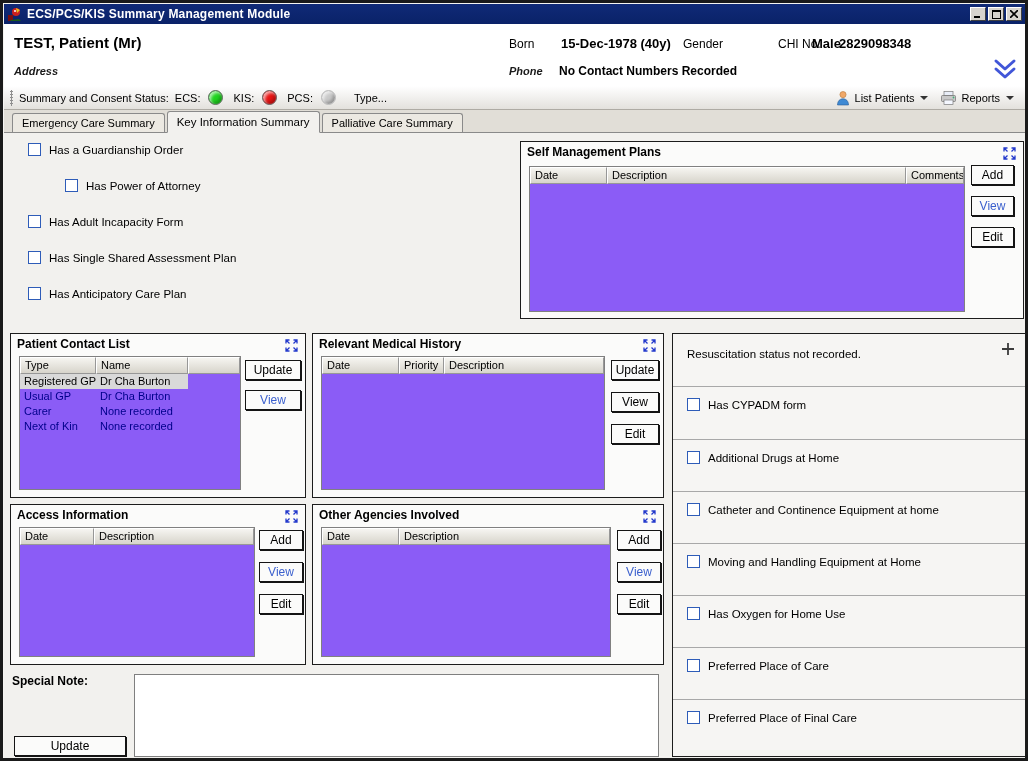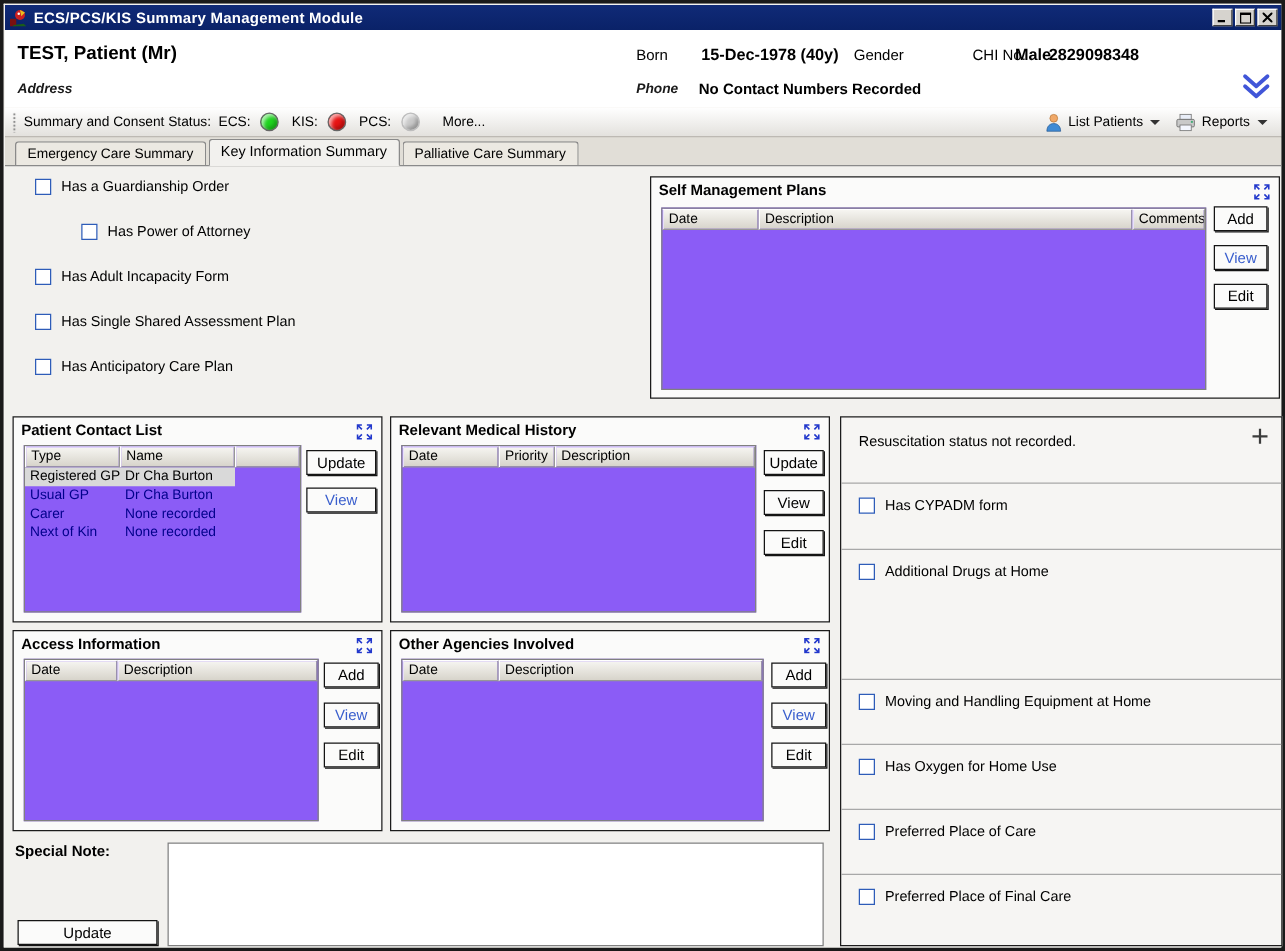--- a/index.html
+++ b/index.html
@@ -141,21 +141,21 @@
 
   <div class="toolbar">
     <span class="grip"></span>
     <span class="tb-text">Summary and Consent Status:</span>
     <span class="tb-text">ECS:</span>
     <span class="status-light" style="background-color: rgb(31, 212, 31);"></span>
     <span class="tb-text">KIS:</span>
     <span class="status-light" style="background-color: rgb(232, 20, 20);"></span>
     <span class="tb-text">PCS:</span>
     <span class="status-light off" style="background-color: rgb(201, 201, 201);"></span>
-    <span class="tb-text" style="margin-left:8px;">More...</span>
+    <span class="tb-text" style="margin-left:8px;">Type...</span>
 
     <span class="tb-right">
       <span class="tb-btn">
         <svg width="16" height="16" viewBox="0 0 16 16">
           <circle cx="8" cy="4.6" r="3.1" fill="#f0a868" stroke="#b97a3c" stroke-width=".6"></circle>
           <path d="M2.5 15c0-4 2.4-6.2 5.5-6.2S13.5 11 13.5 15z" fill="#3f8ad4" stroke="#2b5c94" stroke-width=".6"></path>
         </svg>
         <span>List Patients</span>
         <span class="caret"></span>
       </span>
@@ -311,20 +311,26 @@
           <span class="cb"></span>
           <span class="lbl">Has CYPADM form</span>
         </span>
       </div>
       <div class="resus-row" style="top:105px; height:52px;">
         <span class="resus-flag" style="top:11px;">
           <span class="cb"></span>
           <span class="lbl">Additional Drugs at Home</span>
         </span>
       </div>
+      <div class="resus-row" style="top:157px; height:52px;">
+        <span class="resus-flag" style="top:11px;">
+          <span class="cb"></span>
+          <span class="lbl">Catheter and Continence Equipment at home</span>
+        </span>
+      </div>
       <div class="resus-row" style="top:209px; height:52px;">
         <span class="resus-flag" style="top:11px;">
           <span class="cb"></span>
           <span class="lbl">Moving and Handling Equipment at Home</span>
         </span>
       </div>
       <div class="resus-row" style="top:261px; height:52px;">
         <span class="resus-flag" style="top:11px;">
           <span class="cb"></span>
           <span class="lbl">Has Oxygen for Home Use</span>

